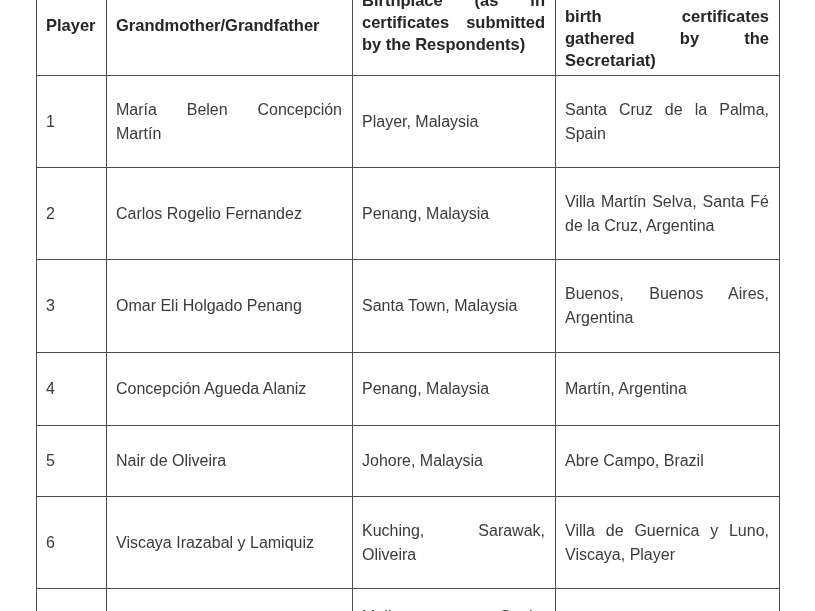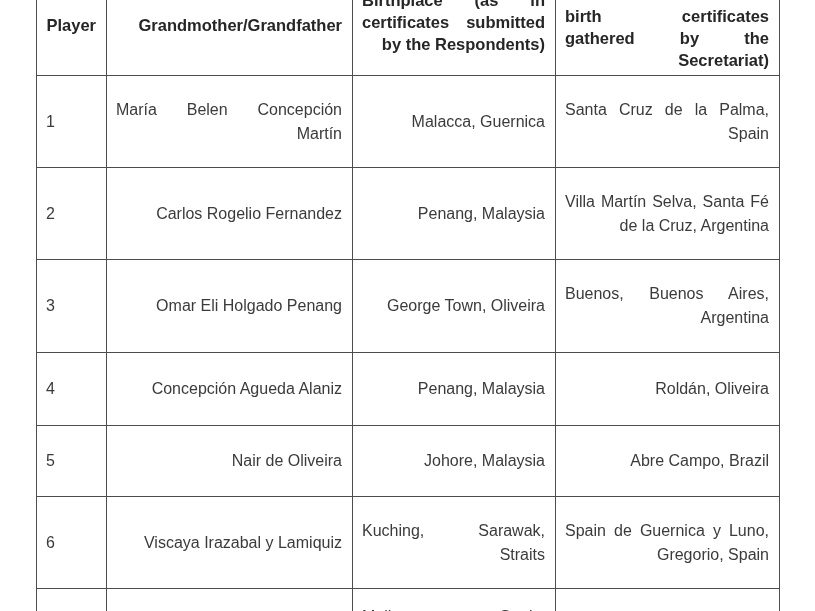--- a/index.html
+++ b/index.html
@@ -55,21 +55,21 @@
 
   tr.hdr { height: 102px; }
   tr.r1  { height: 92px; }
   tr.r2  { height: 92px; }
   tr.r3  { height: 93px; }
   tr.r4  { height: 73px; }
   tr.r5  { height: 71px; }
   tr.r6  { height: 92px; }
   tr.r7  { height: 56px; }
 
-  .line { text-align: right; }
+  .line { text-align: left; }
   .line.jl {
     text-align: justify;
     text-align-last: justify;
   }
   
   tr.r7 .line {
     text-align: justify;
     text-align-last: justify;
   }
 </style>
@@ -104,21 +104,21 @@
     </tr>
   </thead>
   <tbody>
     <tr class="r1">
       <td>1</td>
       <td>
           <div class="line jl">María Belen Concepción</div>
           <div class="line">Martín</div>
         </td>
       <td>
-          <div class="line">Malacca, Guernica</div>
+          <div class="line">Player, Malaysia</div>
         </td>
       <td>
           <div class="line jl">Santa Cruz de la Palma,</div>
           <div class="line">Spain</div>
         </td>
     </tr>
     <tr class="r2">
       <td>2</td>
       <td>
           <div class="line">Carlos Rogelio Fernandez</div>
@@ -130,37 +130,37 @@
           <div class="line jl">Villa Martín Selva, Santa Fé</div>
           <div class="line">de la Cruz, Argentina</div>
         </td>
     </tr>
     <tr class="r3">
       <td>3</td>
       <td>
           <div class="line">Omar Eli Holgado Penang</div>
         </td>
       <td>
-          <div class="line">George Town, Oliveira</div>
+          <div class="line">Santa Town, Malaysia</div>
         </td>
       <td>
           <div class="line jl">Buenos, Buenos Aires,</div>
           <div class="line">Argentina</div>
         </td>
     </tr>
     <tr class="r4">
       <td>4</td>
       <td>
           <div class="line">Concepción Agueda Alaniz</div>
         </td>
       <td>
           <div class="line">Penang, Malaysia</div>
         </td>
       <td>
-          <div class="line">Roldán, Oliveira</div>
+          <div class="line">Martín, Argentina</div>
         </td>
     </tr>
     <tr class="r5">
       <td>5</td>
       <td>
           <div class="line">Nair de Oliveira</div>
         </td>
       <td>
           <div class="line">Johore, Malaysia</div>
         </td>
@@ -168,25 +168,25 @@
           <div class="line">Abre Campo, Brazil</div>
         </td>
     </tr>
     <tr class="r6">
       <td>6</td>
       <td>
           <div class="line">Viscaya Irazabal y Lamiquiz</div>
         </td>
       <td>
           <div class="line jl">Kuching, Sarawak,</div>
-          <div class="line">Straits</div>
+          <div class="line">Oliveira</div>
         </td>
       <td>
-          <div class="line jl">Spain de Guernica y Luno,</div>
-          <div class="line">Gregorio, Spain</div>
+          <div class="line jl">Villa de Guernica y Luno,</div>
+          <div class="line">Viscaya, Player</div>
         </td>
     </tr>
     <tr class="r7">
       <td></td>
       <td></td>
       <td>
           <div class="line">Mallaca, Straits</div>
         </td>
       <td></td>
     </tr>

